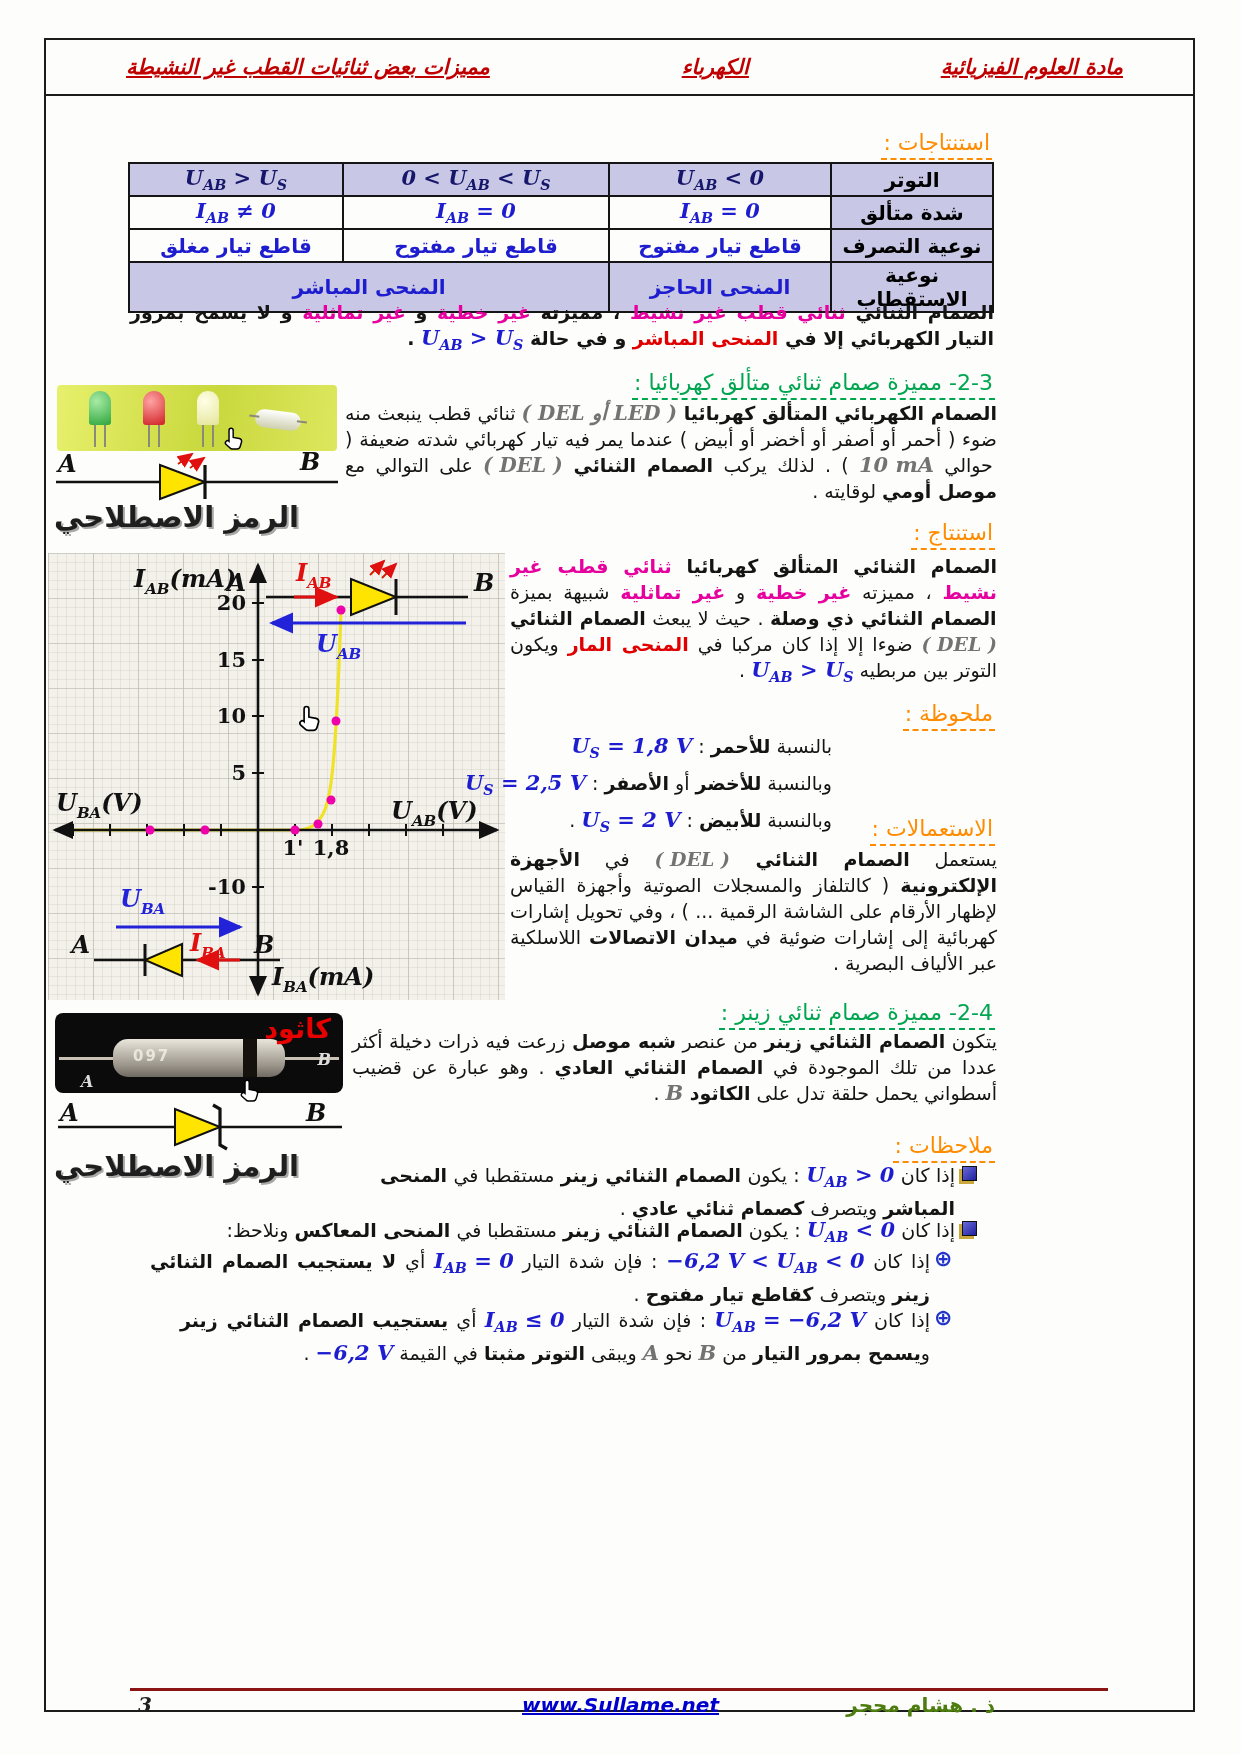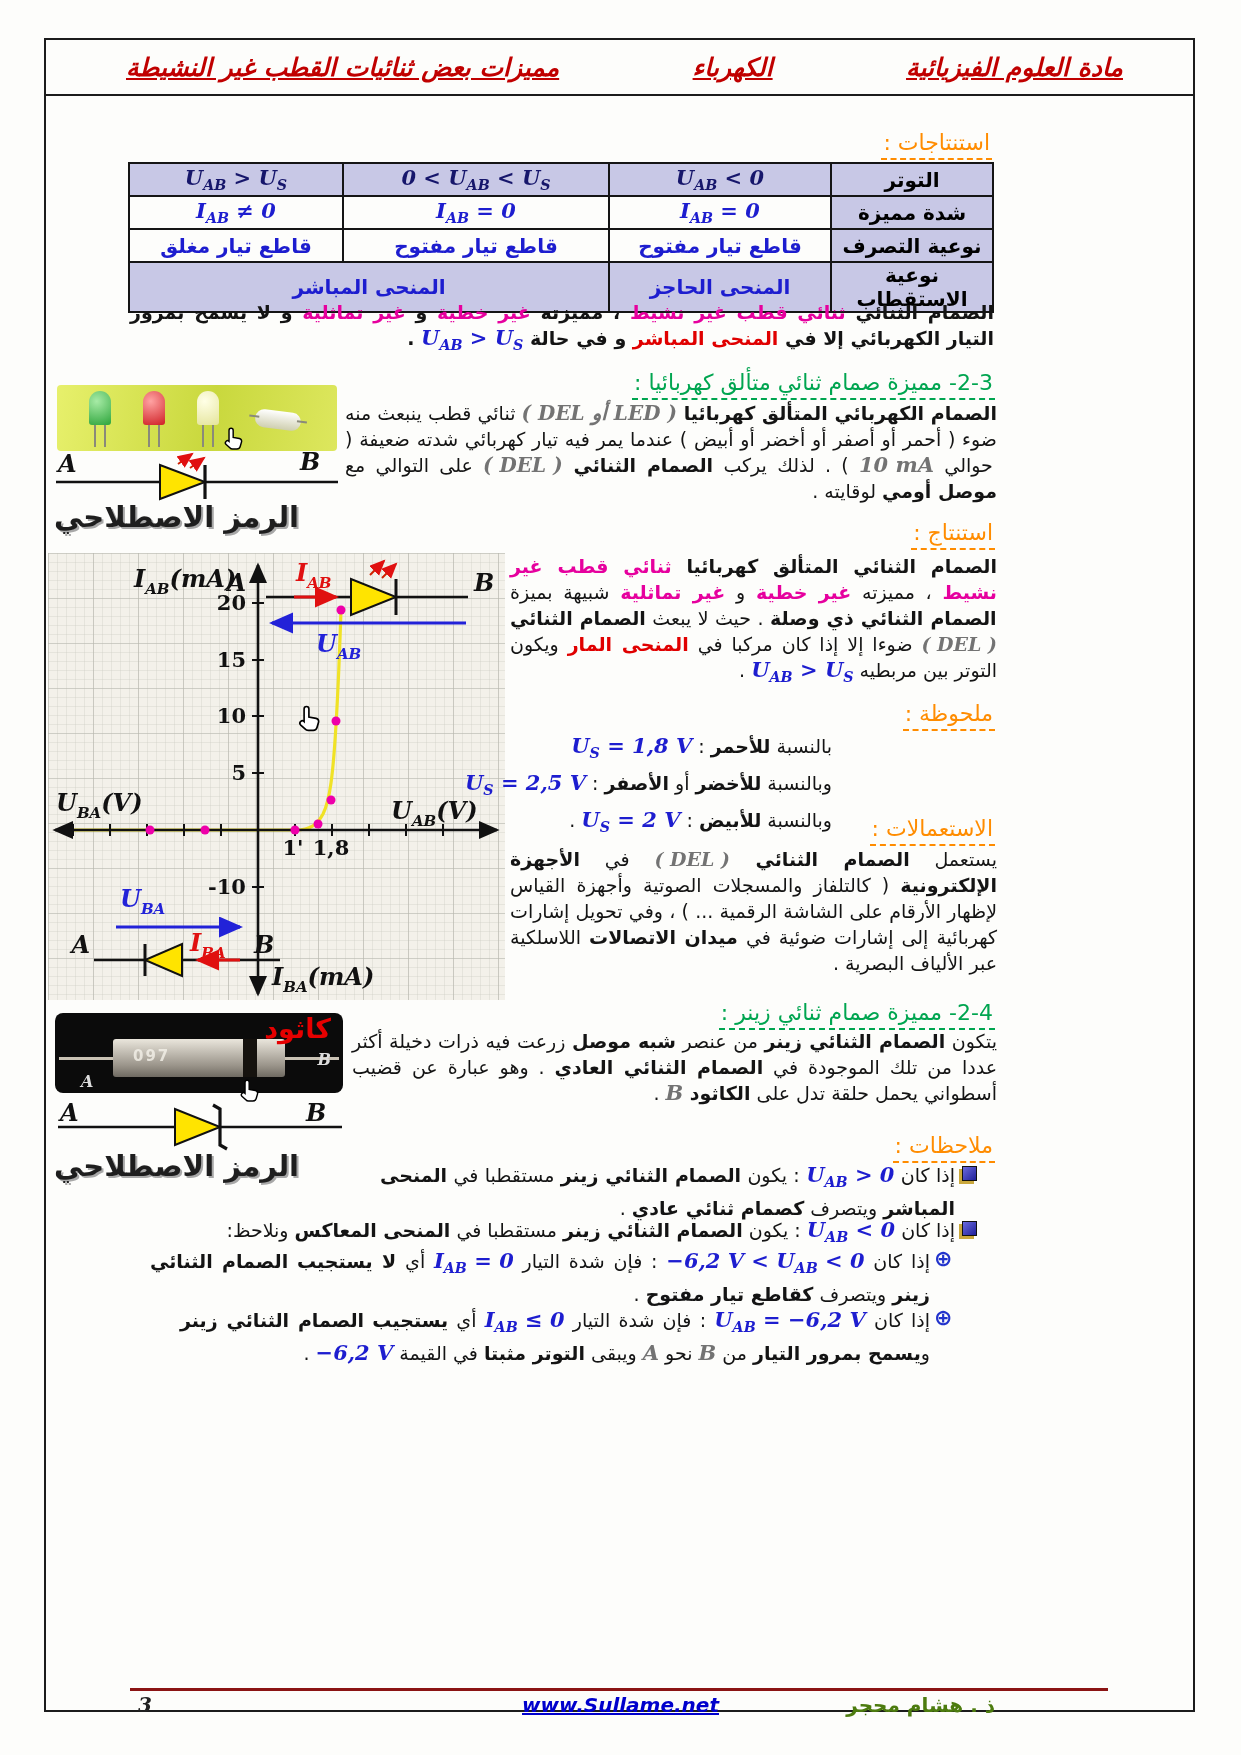--- a/index.html
+++ b/index.html
@@ -5,21 +5,21 @@
   * { margin:0; padding:0; box-sizing:border-box; }
   body { background:#ffffff; font-family:"DejaVu Sans",sans-serif; }
   .page { position:relative; width:1241px; height:1755px; background:#fdfdfb; overflow:hidden; }
   .abs { position:absolute; }
 
   
   .frame { position:absolute; left:44px; top:38px; width:1151px; height:1674px; border:2px solid #1c1c1c; }
   .header { position:absolute; left:46px; top:40px; width:1147px; height:56px;
             border-bottom:2px solid #1c1c1c; display:flex; align-items:center;
             justify-content:space-between; direction:rtl; padding:0 70px 0 80px; }
-  .hdr { color:#c00000; font-weight:bold; font-style:italic; font-size:25px; text-decoration:underline; }
+  .hdr { color:#c00000; font-weight:bold; font-style:italic; font-size:21px; text-decoration:underline; }
 
   
   .stitle { position:absolute; font-size:22px; font-weight:normal; padding:0 2px 3px 2px;
             border-bottom:2px dashed currentColor; direction:rtl; }
   .t-or { color:#ff8c00; }
   .t-gr { color:#00a550; }
 
   
   .par { position:absolute; direction:rtl; font-size:19px; line-height:26px; color:#141414; text-align:justify; }
   .b  { font-weight:bold; }
@@ -54,21 +54,21 @@
   .led.lying::before { left:-6px; top:7px; width:10px; height:2px; }
   .led.lying::after  { right:-6px; top:7px; width:10px; height:2px; }
 
   
   .symcap { position:absolute; font-size:29px; font-weight:bold; color:#1e1e1e;
             text-shadow:2px 2px 0 #a8a8a8; direction:rtl; white-space:nowrap; }
 
   
   .zphoto { left:55px; top:1013px; width:288px; height:80px; background:#0b0b0b; border-radius:8px; }
   .zwire { position:absolute; left:4px; right:4px; top:44px; height:3px; background:#c9c2b4; }
-  .zbody { position:absolute; left:58px; top:26px; width:172px; height:38px; border-radius:3px;
+  .zbody { position:absolute; left:58px; top:26px; width:172px; height:38px; border-radius:15px;
            background:linear-gradient(180deg,#eae6dc,#9a948a 70%,#6f6a62); }
   .zband { position:absolute; right:28px; top:0; width:14px; height:100%; background:#15120e; }
   .zmark { position:absolute; left:20px; top:8px; color:#f5f2ea; font-size:15px; font-weight:bold;
            letter-spacing:2px; opacity:.8; }
   .zcathode { position:absolute; right:12px; top:0px; color:#e60000; font-weight:bold; font-size:27px; }
   .zletter { position:absolute; color:#ddd; font:bold italic 16px "DejaVu Serif",serif; }
 
   
   .gt  { font-family:"DejaVu Serif",serif; font-weight:bold; font-style:italic; font-size:24px; fill:#111; }
   .gts { font-size:15px; }
@@ -145,21 +145,21 @@
         <span class="math md"><span>U</span><sub>AB</sub> <span>&lt;</span> <span>0</span></span>
       </td>
       <td class="lav">
         <span class="math md"><span>0</span> <span>&lt;</span> <span>U</span><sub>AB</sub> <span>&lt;</span> <span>U</span><sub>S</sub></span>
       </td>
       <td class="lav">
         <span class="math md"><span>U</span><sub>AB</sub> <span>&gt;</span> <span>U</span><sub>S</sub></span>
       </td>
     </tr>
     <tr>
-      <th>شدة مميزة</th>
+      <th>شدة متألق</th>
       <td>
         <span class="math"><span>I</span><sub>AB</sub> <span>=</span> <span>0</span></span>
       </td>
       <td>
         <span class="math"><span>I</span><sub>AB</sub> <span>=</span> <span>0</span></span>
       </td>
       <td>
         <span class="math"><span>I</span><sub>AB</sub> <span>≠</span> <span>0</span></span>
       </td>
     </tr>

